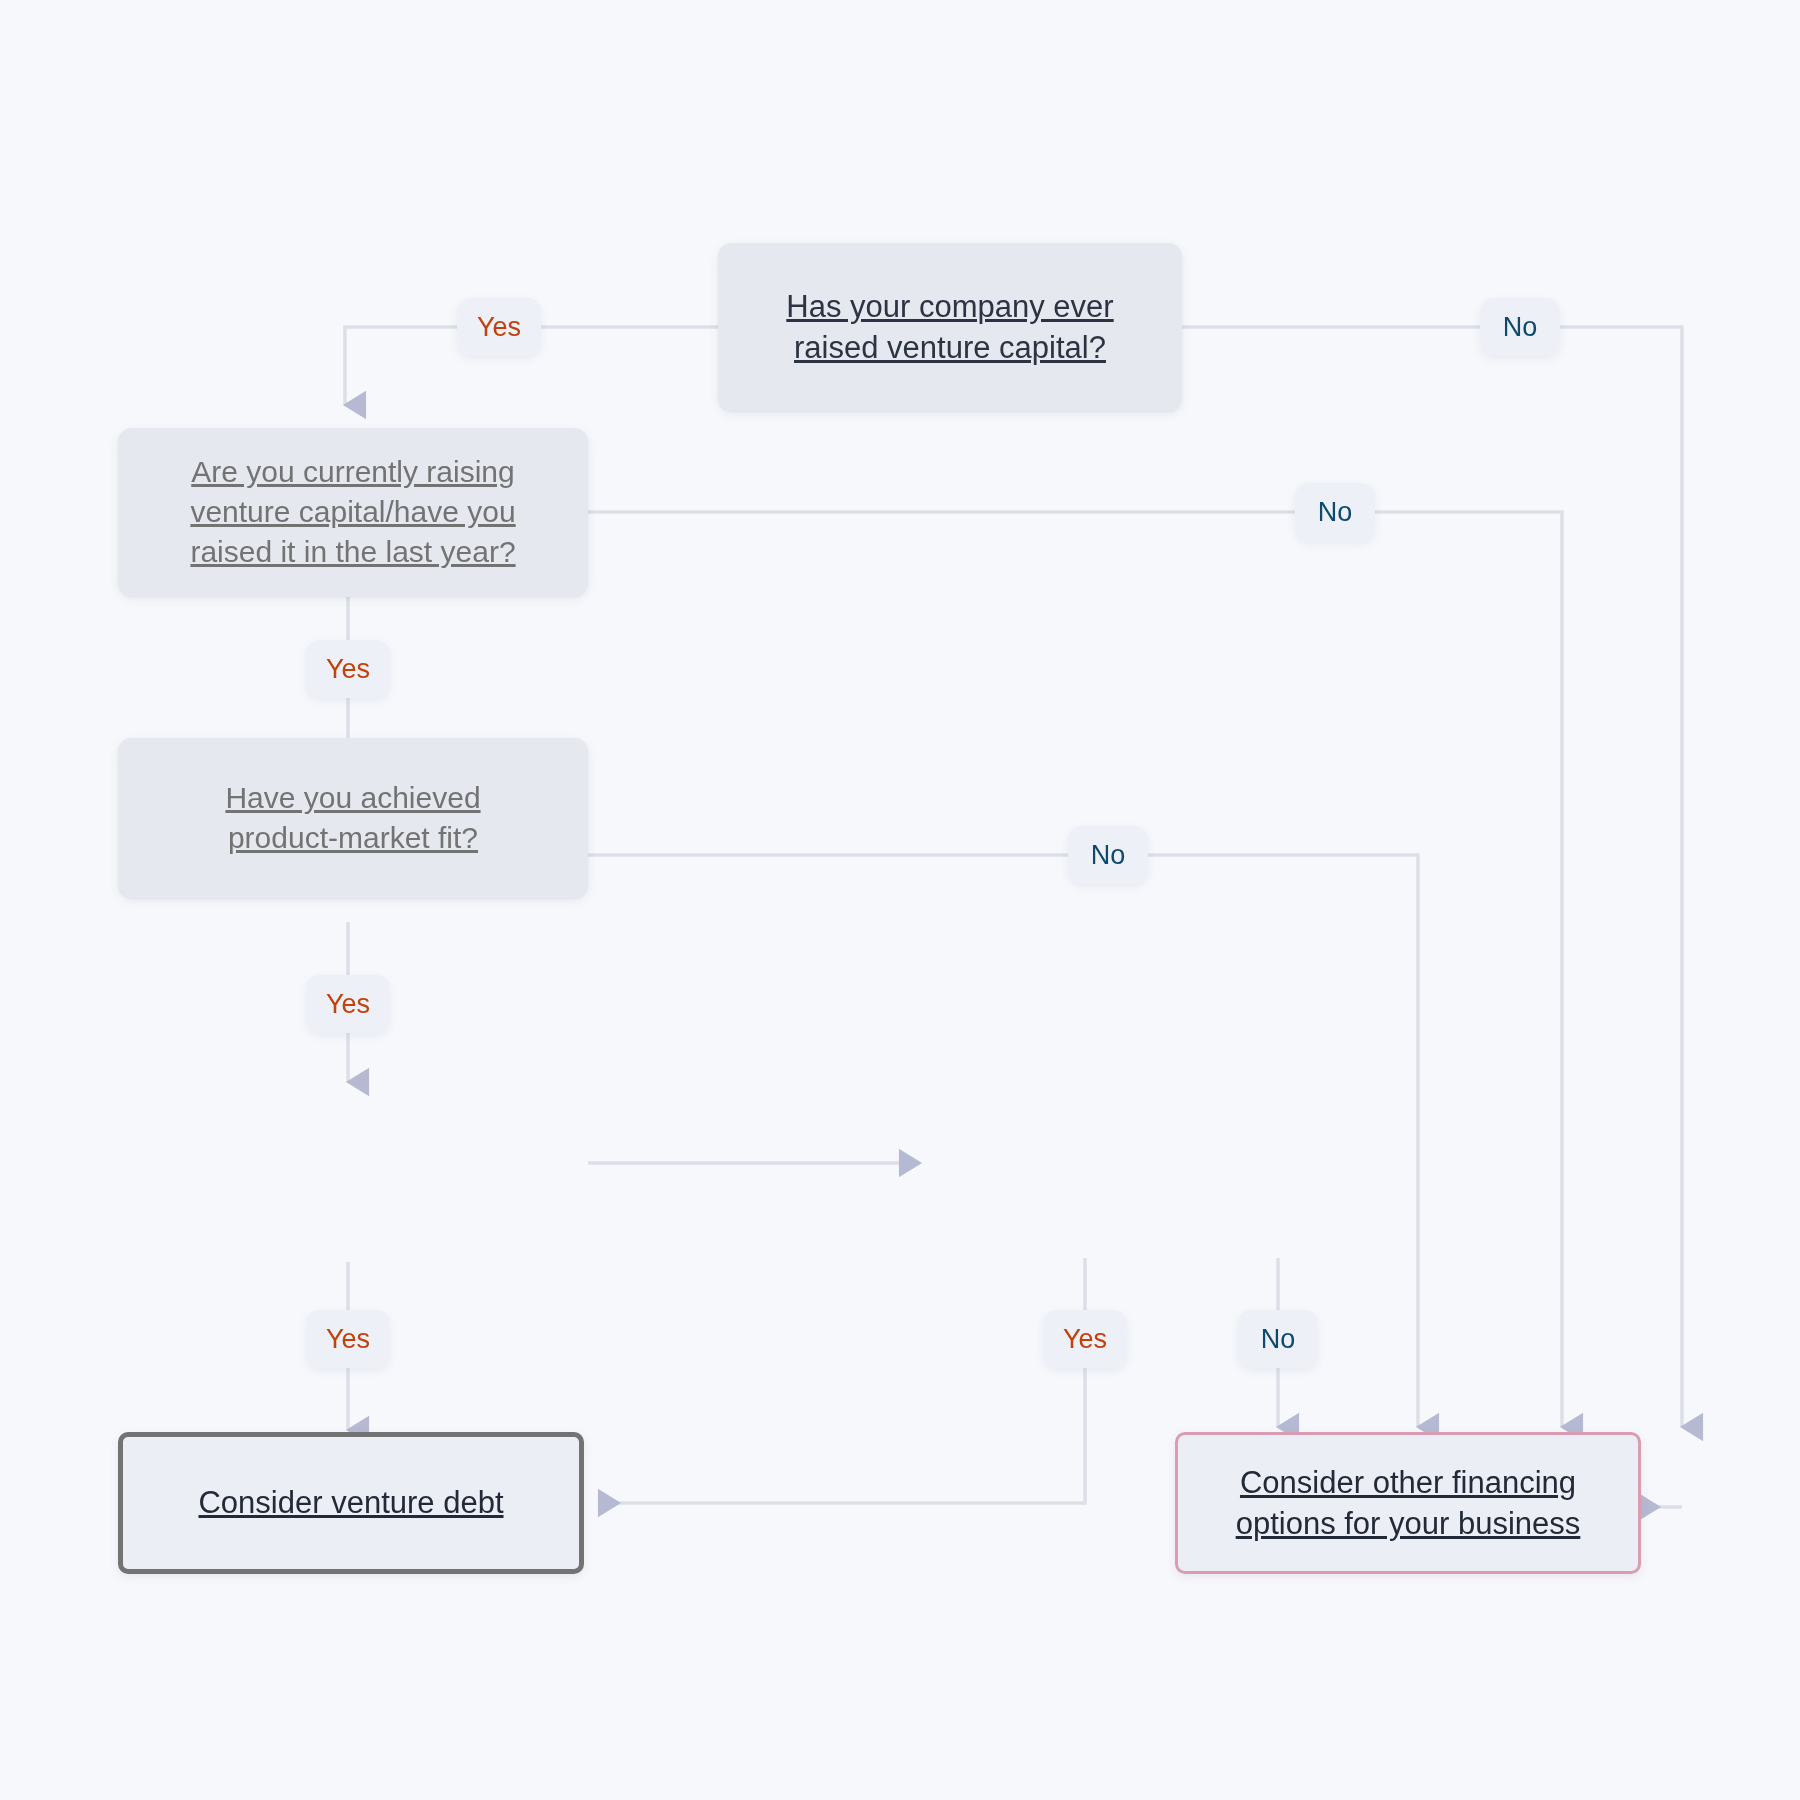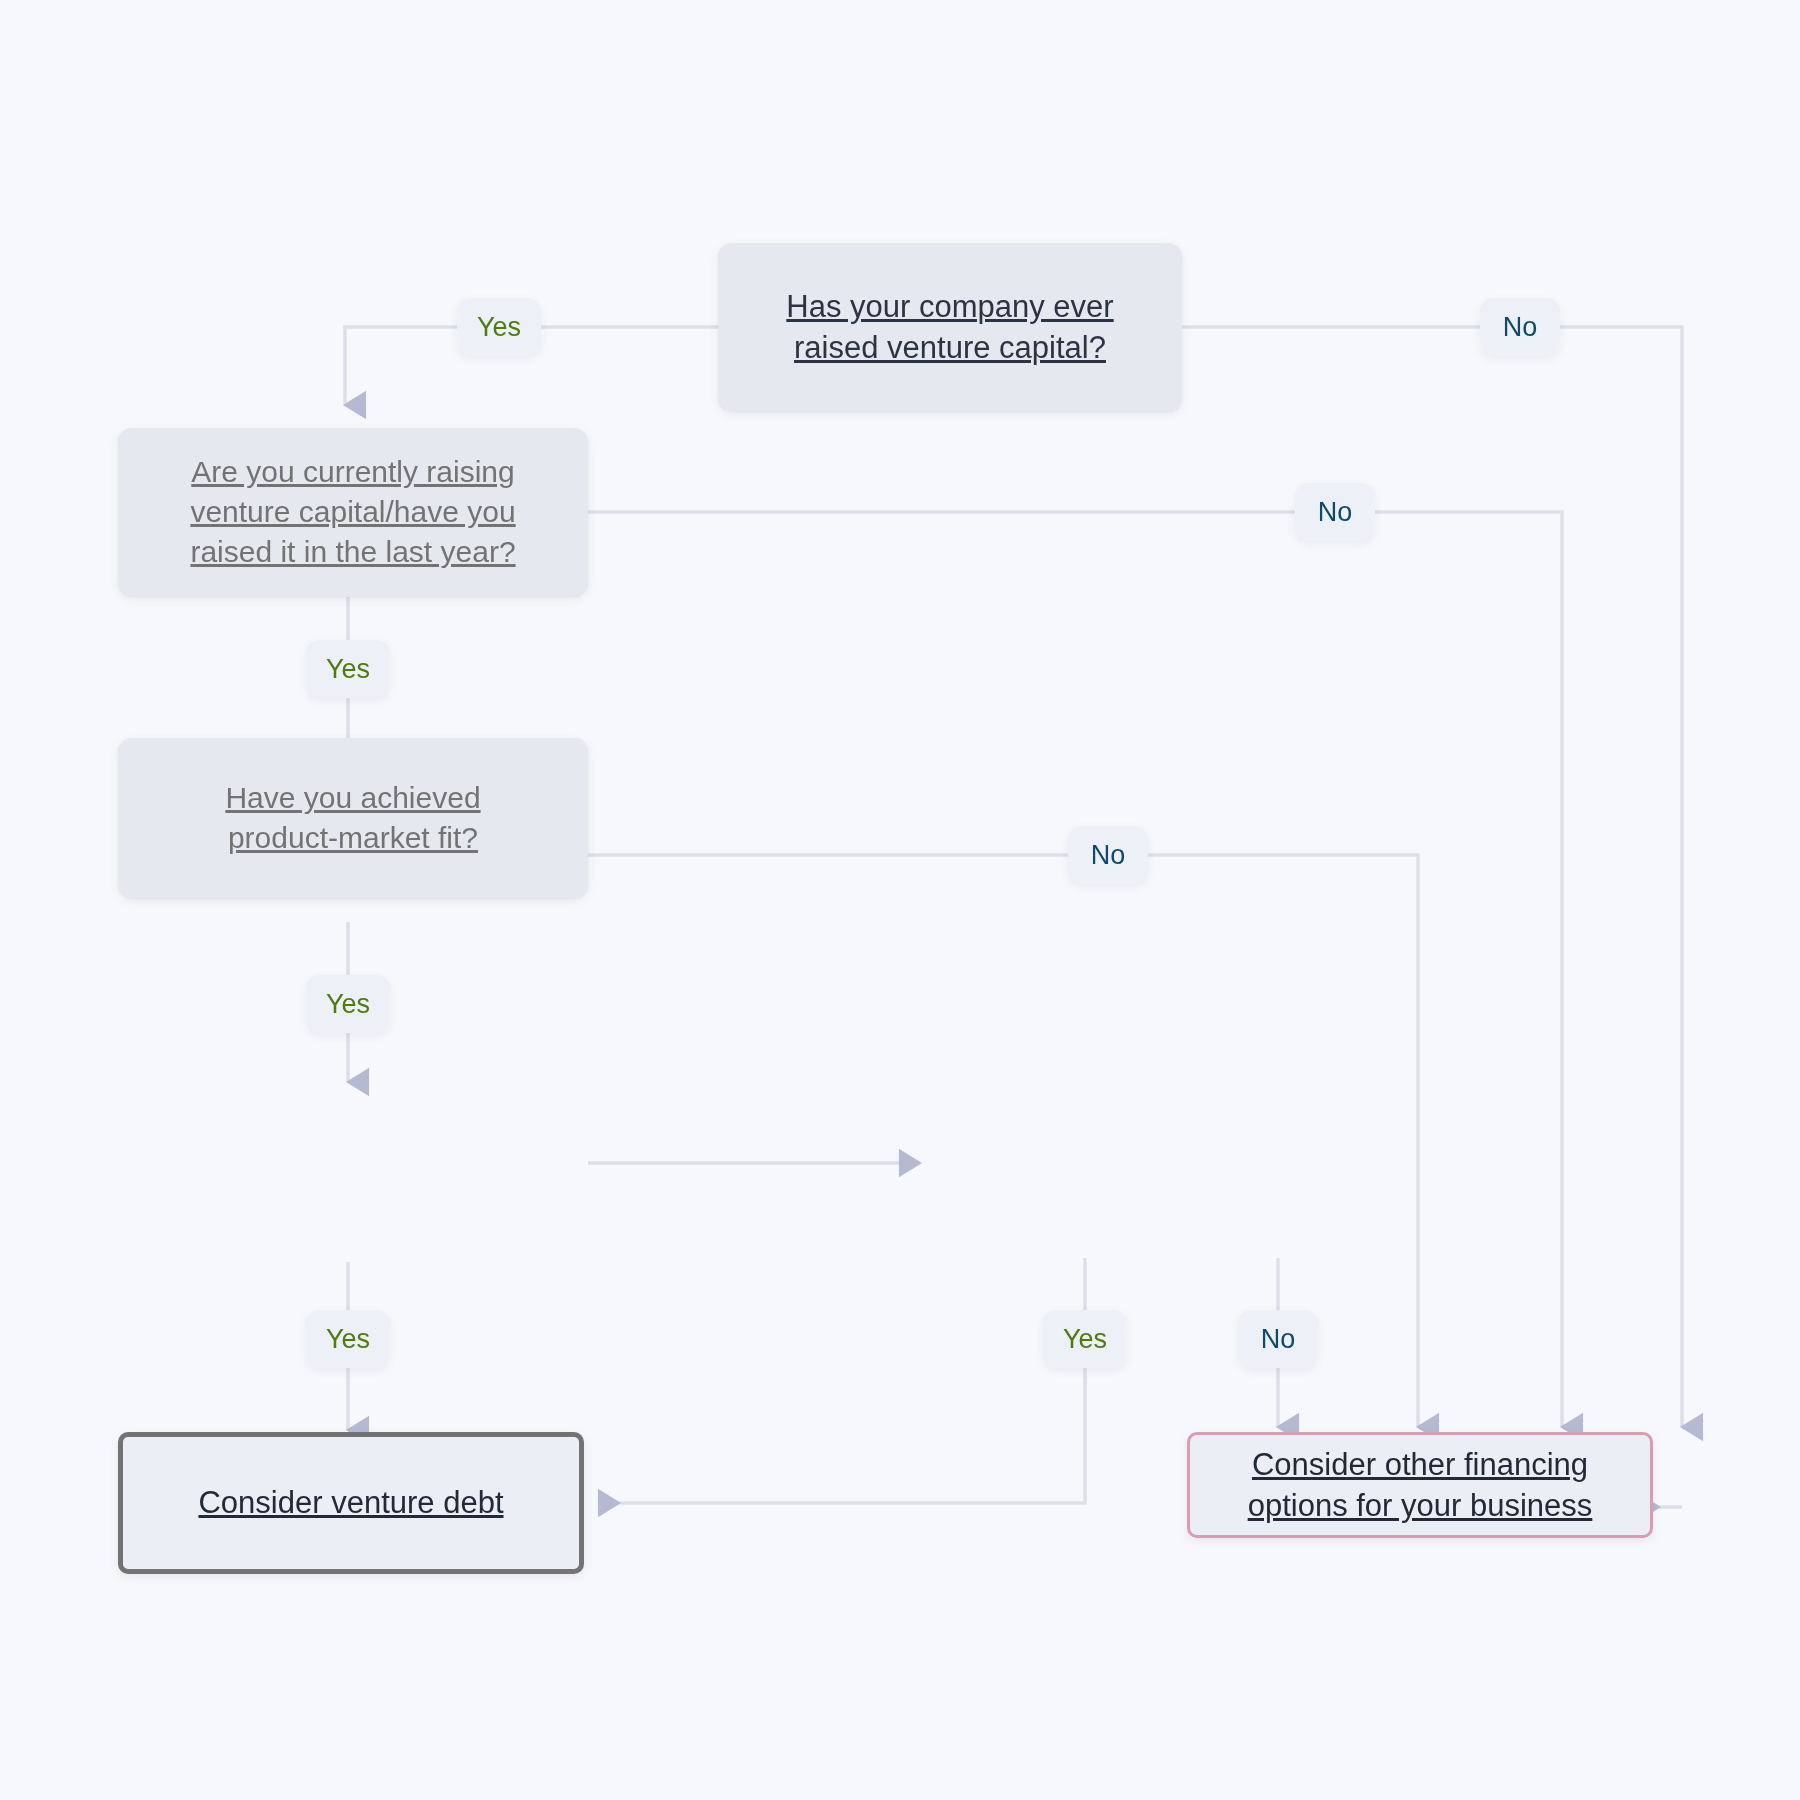--- a/index.html
+++ b/index.html
@@ -65,21 +65,21 @@
     position: absolute;
     box-sizing: border-box;
     display: flex;
     align-items: center;
     justify-content: center;
     border-radius: 14px;
     background: #eef0f7;
     box-shadow: 0 3px 9px rgba(90, 100, 130, 0.09);
     font-size: 27px;
   }
-  .pill.yes { color: #4d7c0f; }
+  .pill.yes { color: #c2410c; }
   .pill.no  { color: #0c4a6e; }
 </style>
 </head>
 <body>
 
 <div id="canvas">
 
   <svg id="wires" viewBox="0 0 1800 1800" width="1800" height="1800">
     <defs>
       <marker id="ah-down" markerWidth="9" markerHeight="9" refX="4.5" refY="7.4" orient="auto" markerUnits="strokeWidth">
@@ -134,21 +134,21 @@
     <div class="label">Have you achieved
 product-market fit?</div>
   </div>
 
 
 
   <div class="node terminal good" style="left:118px; top:1432px; width:466px; height:142px;">
     <div class="label">Consider venture debt</div>
   </div>
 
-  <div class="node terminal bad" style="left:1175px; top:1432px; width:466px; height:106px;margin-left:12px;">
+  <div class="node terminal bad" style="left:1175px; top:1432px; width:466px; height:142px;">
     <div class="label">Consider other financing
 options for your business</div>
   </div>
 
   <div class="pill yes" style="left:457px; top:298px; width:84px; height:58px;">
     <span>Yes</span>
   </div>
 
   <div class="pill no" style="left:1480px; top:298px; width:80px; height:58px;">
     <span>No</span>

